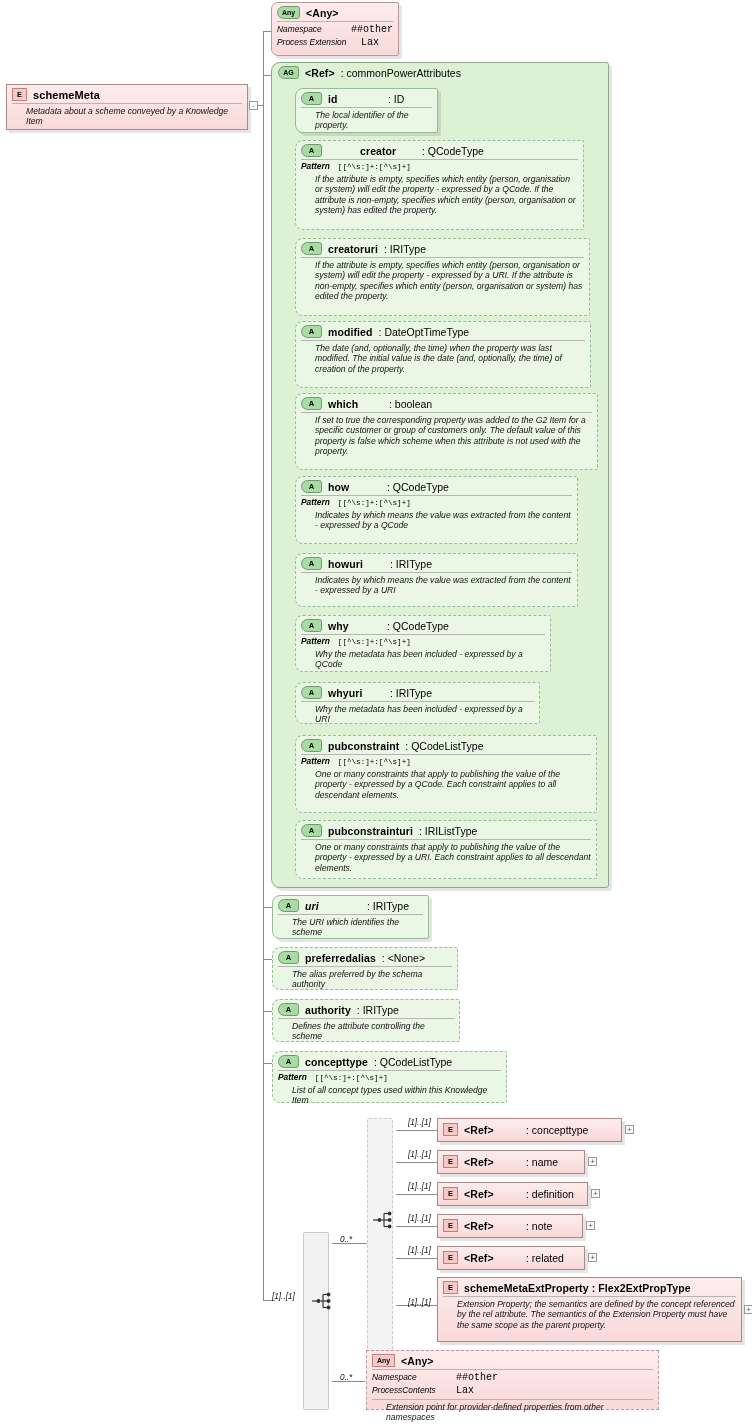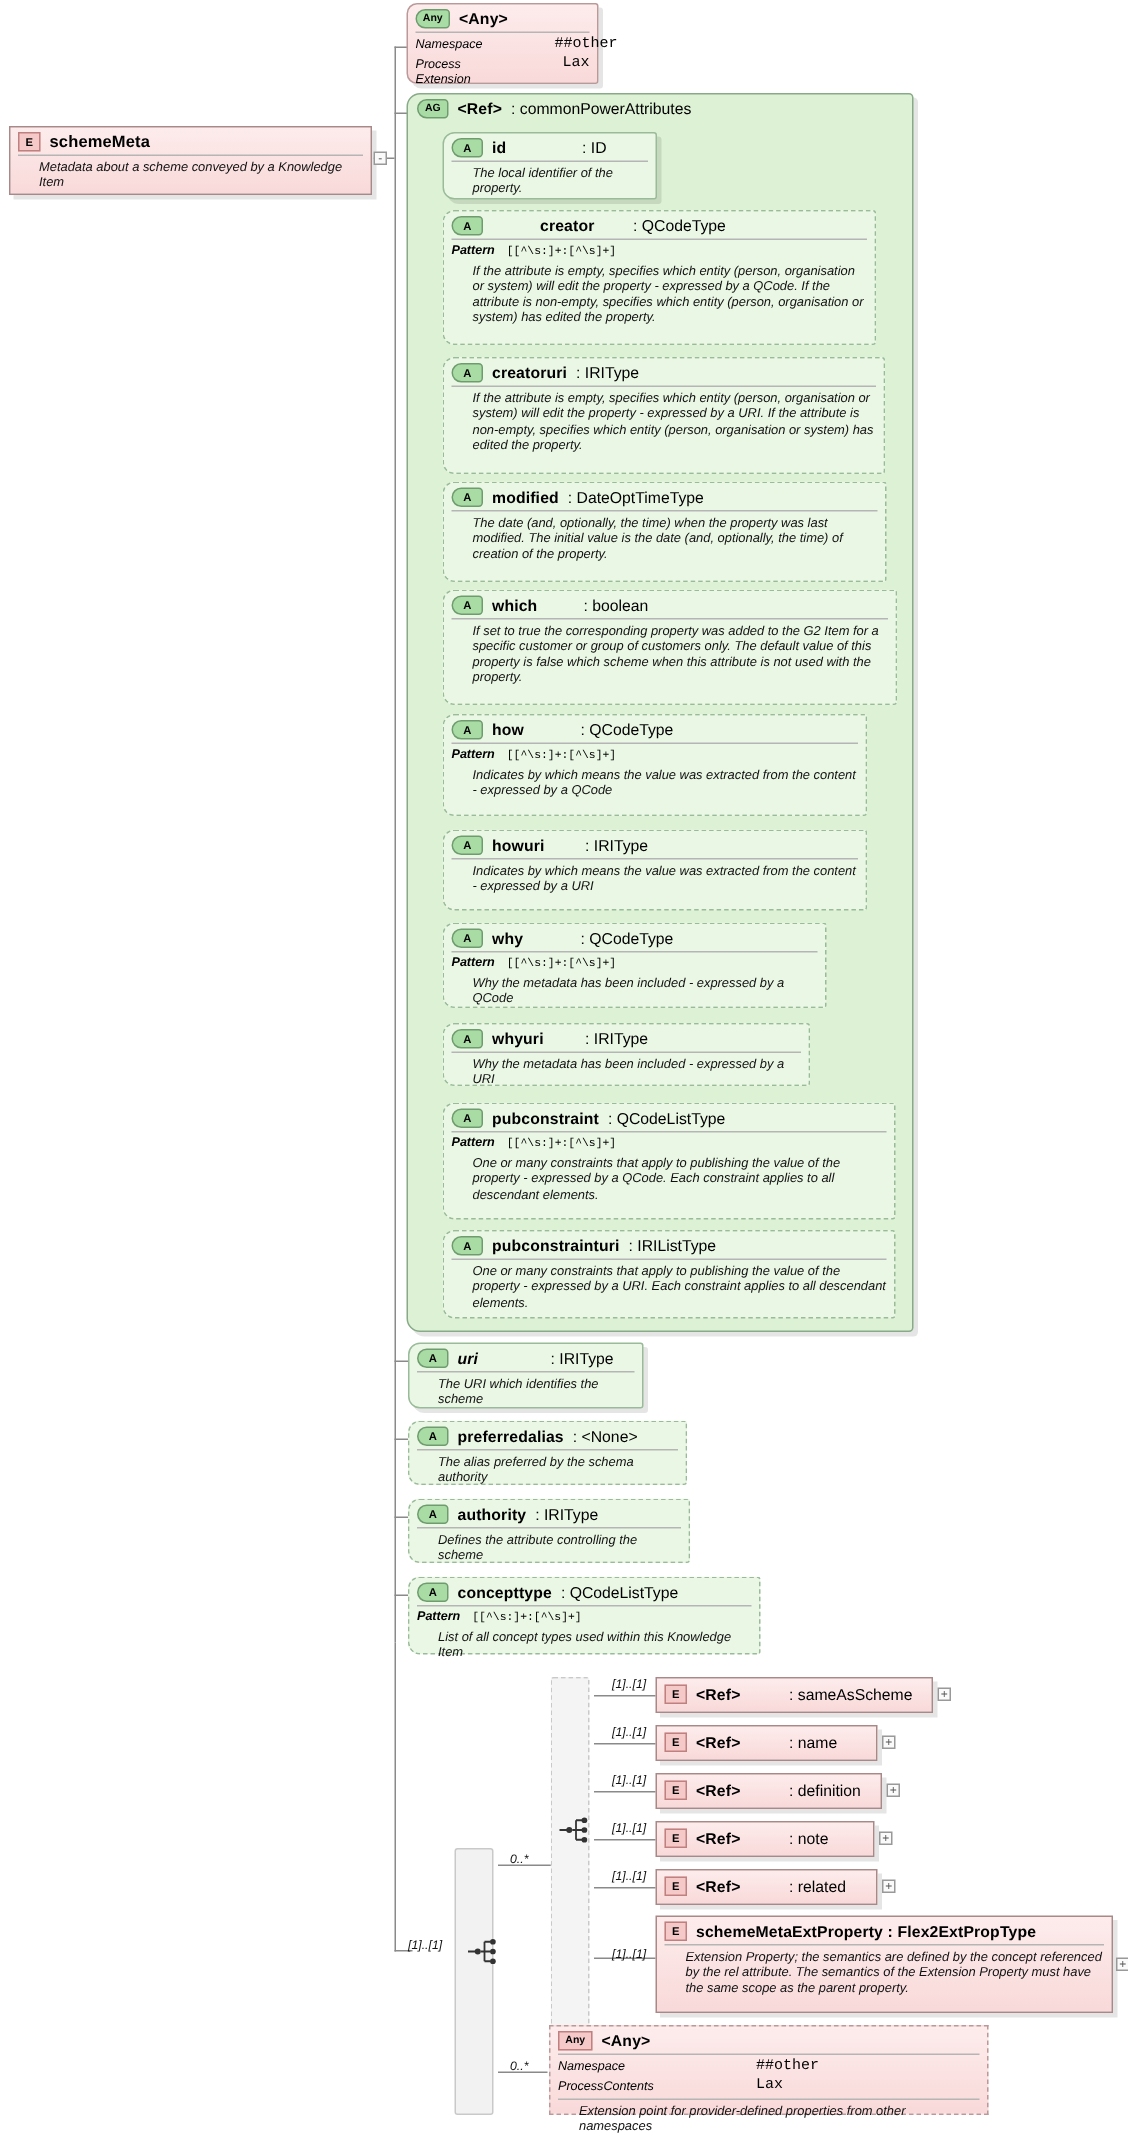--- a/index.html
+++ b/index.html
@@ -38,21 +38,21 @@
   .ico-A{width:21px;height:13px;border:1px solid #6f9c6f;background:#a9dca4;color:#000;
          border-radius:7px 3px 3px 7px;}
   .ico-AG{width:21px;height:13px;border:1px solid #6f9c6f;background:#a9dca4;color:#000;
           border-radius:7px 3px 3px 7px;font-size:7px;}
   .ico-AnyG{width:23px;height:13px;border:1px solid #6f9c6f;background:#a9dca4;color:#000;
           border-radius:7px 3px 3px 7px;font-size:7px;}
   .ico-AnyP{width:23px;height:13px;border:1px solid #c08080;background:#f6c9c9;color:#000;font-size:7px;}
 
   
   .anyrows{padding:2px 5px 2px 5px;font-size:8.4px;line-height:1.25;}
-  .anyrows .r{display:flex;gap:48px;}
+  .anyrows .r{display:flex;}
   .anyrows .k{font-style:italic;width:84px;}
   .anyrows .v{font-family:"Liberation Mono","DejaVu Sans Mono",monospace;font-size:10px;}
 
   
   .tg{position:absolute;width:9px;height:9px;border:1px solid #999;background:#fafafa;
       font-size:8px;line-height:7px;text-align:center;color:#555;box-sizing:border-box;}
 
   
   .ln{position:absolute;background:#8a8a8a;}
   .lnv{width:1px;}
@@ -339,21 +339,21 @@
       <span class="pv">[[^\s:]+:[^\s]+]</span>
     </div>
   <div class="desc">List of all concept types used within this Knowledge Item</div>
 </div>
 
 <div class="card" style="left:408px;top:1118px;">[1]..[1]</div>
 <div class="box el shadow el-solid" style="left:437px;top:1118px;width:185px;height:24px;">
   <div class="hdr" style="padding-top:4px;">
       <span class="ico ico-E">E</span>
       <span class="nm" style="min-width:56px;">&lt;Ref&gt;</span>
-      <span class="ty">: sameAsScheme</span>
+      <span class="ty">: concepttype</span>
     </div>
 </div>
 <div class="tg" style="left:625px;top:1125px;">+</div>
 
 <div class="card" style="left:408px;top:1150px;">[1]..[1]</div>
 <div class="box el shadow el-solid" style="left:437px;top:1150px;width:148px;height:24px;">
   <div class="hdr" style="padding-top:4px;">
       <span class="ico ico-E">E</span>
       <span class="nm" style="min-width:56px;">&lt;Ref&gt;</span>
       <span class="ty">: name</span>

